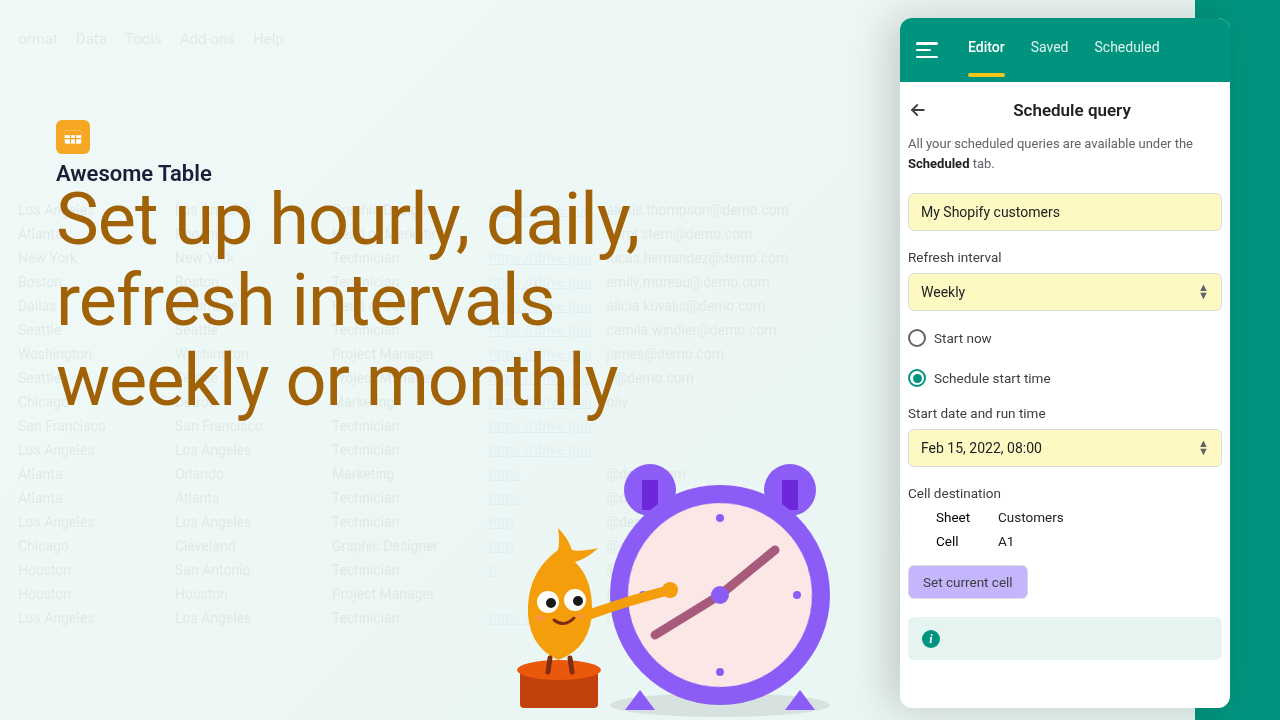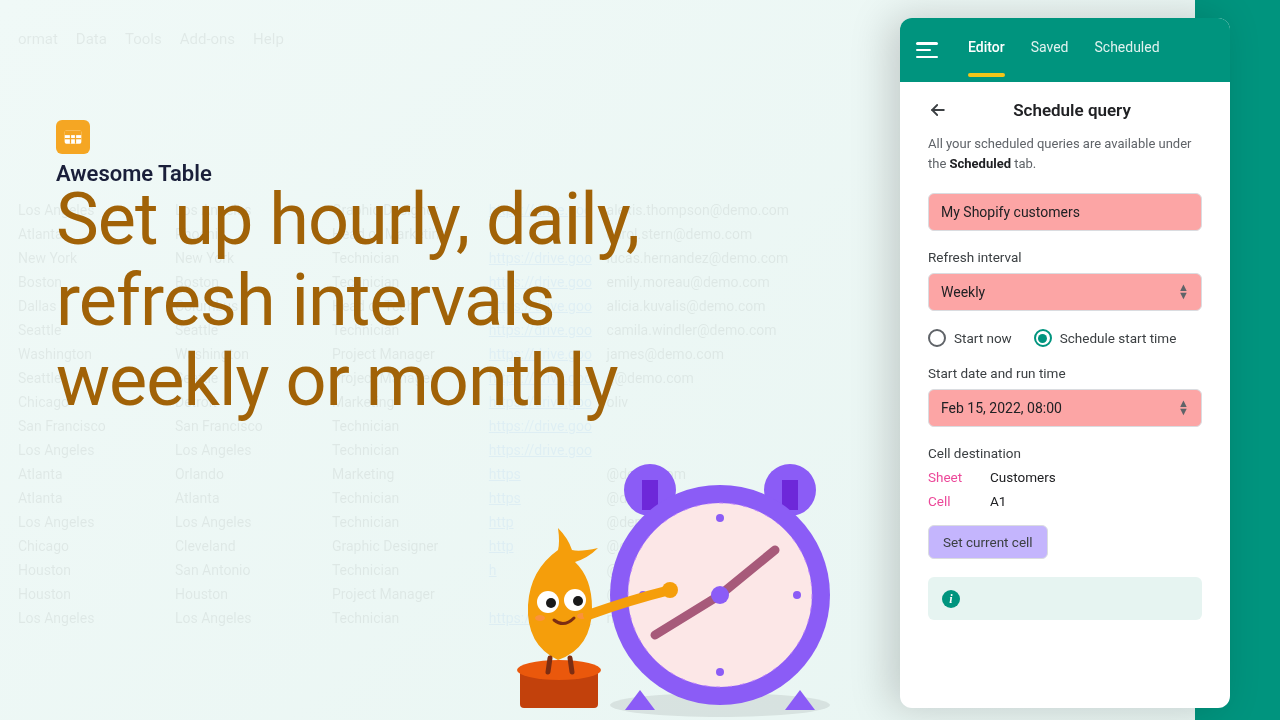--- a/index.html
+++ b/index.html
@@ -19,38 +19,38 @@
 .sidebar-right { position: absolute; top: 0; right: 0; width: 85px; height: 720px; background: #00947e; }
 .panel { position: absolute; top: 18px; right: 50px; width: 330px; height: 690px; background: #fff; border-radius: 12px; box-shadow: -10px 0 40px rgba(0,0,0,0.18); overflow: hidden; display: flex; flex-direction: column; }
 .panel-header { background: #00947e; padding: 17px 16px; display: flex; align-items: center; gap: 18px; position: relative; }
 .hamburger { width: 22px; height: 16px; display: flex; flex-direction: column; justify-content: space-between; cursor: pointer; }
 .hamburger span { height: 2.5px; background: #fff; border-radius: 2px; }
 .hamburger span:nth-child(1){ width: 100%; } .hamburger span:nth-child(2){ width: 70%; } .hamburger span:nth-child(3){ width: 100%; }
 .tabs { display: flex; gap: 26px; margin-left: 12px; }
 .tab { color: rgba(255,255,255,0.88); font-size: 14px; padding: 4px 0 10px; cursor: pointer; position: relative; }
 .tab.active { color: #fff; font-weight: 500; }
 .tab.active::after { content: ""; position: absolute; bottom: -12px; left: 0; right: 0; height: 4px; background: #f5c518; border-radius: 2px; }
-.panel-body { padding: 18px 28px; flex: 1; overflow: hidden; }
+.panel-body { padding: 18px 8px; flex: 1; overflow: hidden; }
 .title-row { display: flex; align-items: center; gap: 14px; margin-bottom: 14px; }
 .back-arrow { width: 20px; height: 20px; cursor: pointer; color: #3c4043; }
 .panel-title { font-size: 17px; font-weight: 600; color: #202124; flex: 1; text-align: center; margin-right: 20px; }
 .subtext { font-size: 13px; color: #5f6368; line-height: 1.5; margin-bottom: 20px; }
 .subtext b { color: #202124; }
 .field-label { font-size: 13.5px; color: #3c4043; margin-bottom: 8px; display: block; }
-.text-input, .select-input { width: 100%; padding: 10px 12px; border: 1px solid #dadce0; border-radius: 6px; font-size: 14px; color: #202124; background: #fca5a5; display: flex; justify-content: space-between; align-items: center; }
+.text-input, .select-input { width: 100%; padding: 10px 12px; border: 1px solid #dadce0; border-radius: 6px; font-size: 14px; color: #202124; background: #fef9c3; display: flex; justify-content: space-between; align-items: center; }
 .select-caret { color: #5f6368; font-size: 11px; display: flex; flex-direction: column; line-height: 0.7; }
 .field-group { margin-bottom: 18px; }
-.radio-row { display: flex; gap: 22px; margin-bottom: 18px; }
+.radio-row { display: flex; gap: 22px; margin-bottom: 18px; flex-direction: column; }
 .radio-opt { display: flex; align-items: center; gap: 8px; cursor: pointer; }
 .radio-circle { width: 18px; height: 18px; border: 2px solid #5f6368; border-radius: 50%; display: flex; align-items: center; justify-content: center; }
 .radio-circle.checked { border-color: #00947e; }
 .radio-circle.checked::after { content: ""; width: 9px; height: 9px; background: #00947e; border-radius: 50%; }
 .radio-label { font-size: 13.5px; color: #3c4043; }
 .dest-row { display: flex; gap: 18px; font-size: 13.5px; margin-bottom: 8px; }
-.dest-label { color: #ec4899; width: 44px; }
+.dest-label { color: #000000; width: 44px; margin-left: 28px; }
 .dest-value { color: #202124; }
 .btn { padding: 8px 14px; border: 1px solid #dadce0; border-radius: 6px; background: #c4b5fd; font-size: 13.5px; color: #3c4043; cursor: pointer; display: inline-block; }
 .info-box { margin-top: 18px; background: #e6f4f1; border-radius: 6px; padding: 12px 14px; display: flex; gap: 10px; }
 .info-icon { width: 18px; height: 18px; background: #00947e; border-radius: 50%; color: #fff; display: flex; align-items: center; justify-content: center; font-size: 12px; font-style: italic; font-weight: bold; flex-shrink: 0; margin-top: 1px; font-family: Georgia, serif; }
 .info-text { font-size: 13px; color: #00695c; line-height: 1.5; }
 </style>
 </head>
 <body>
 
 <div class="bg-sheet">

